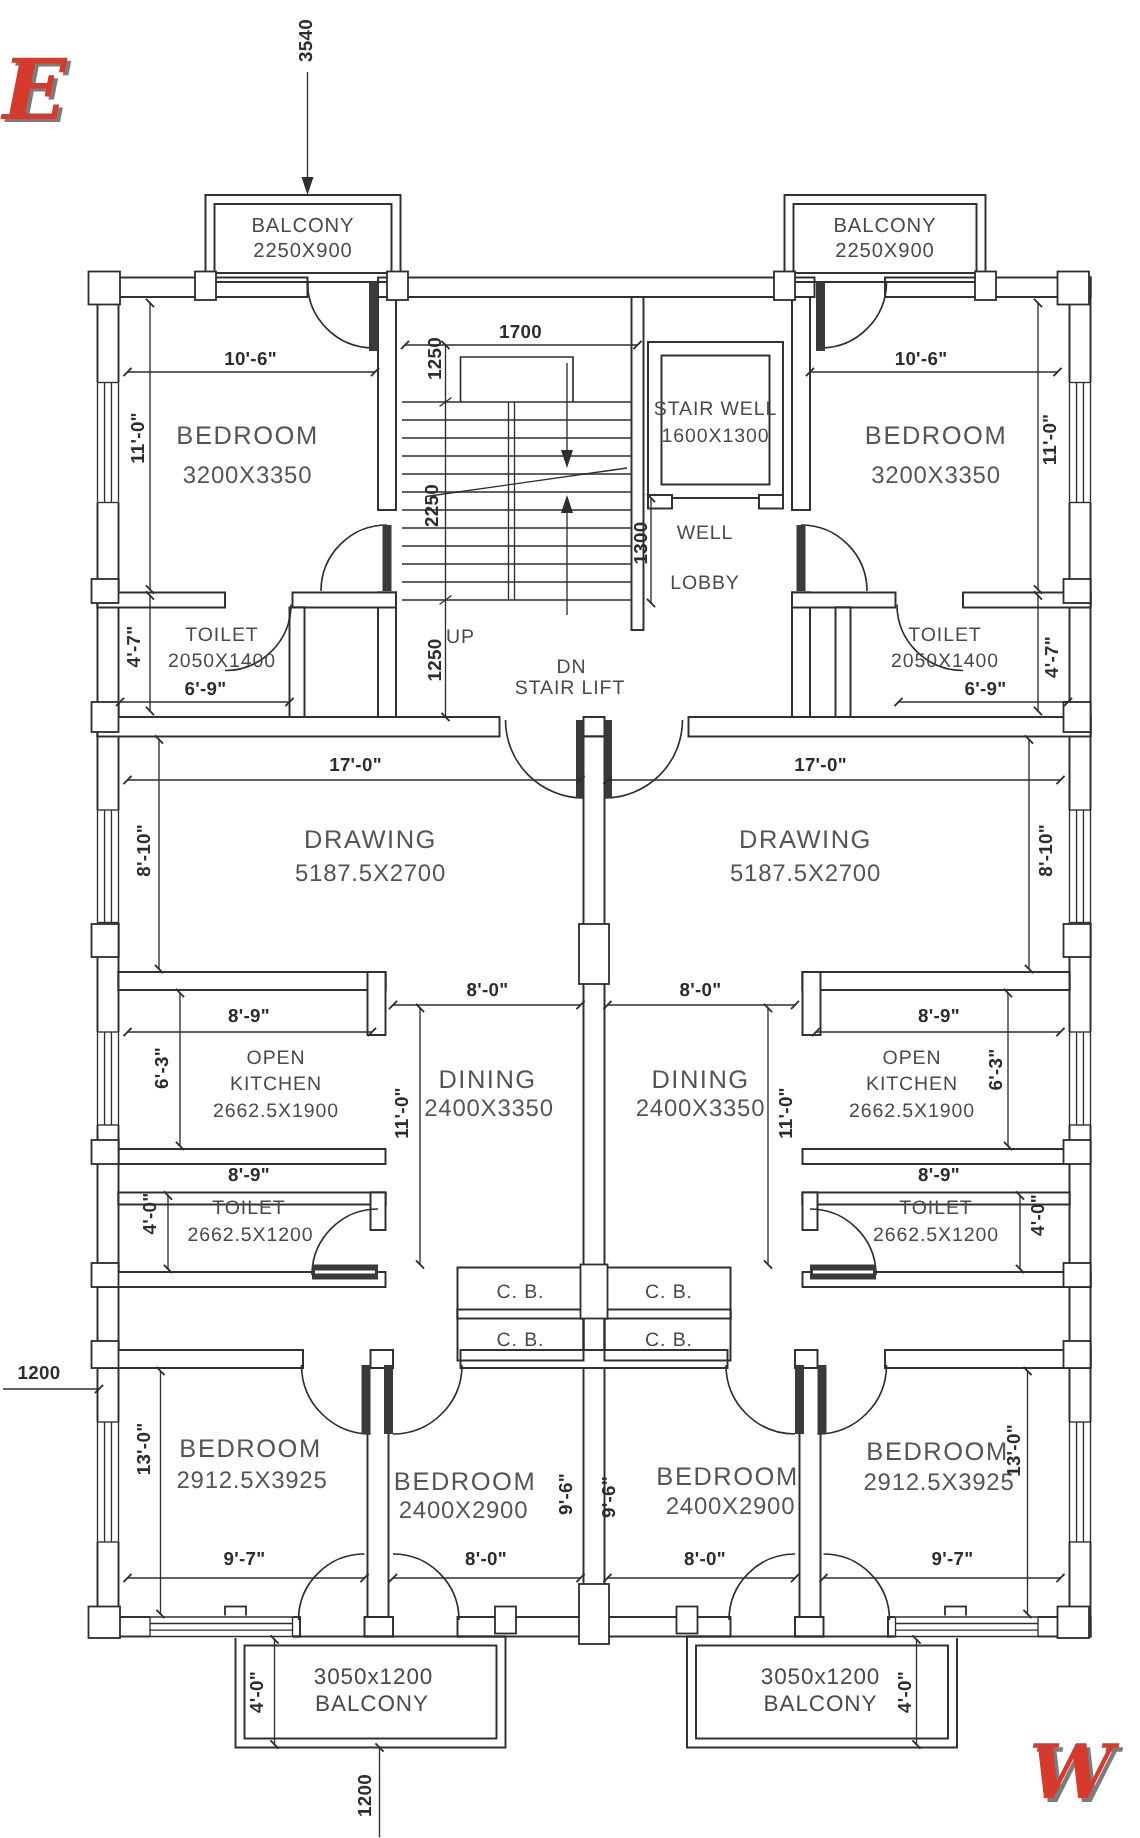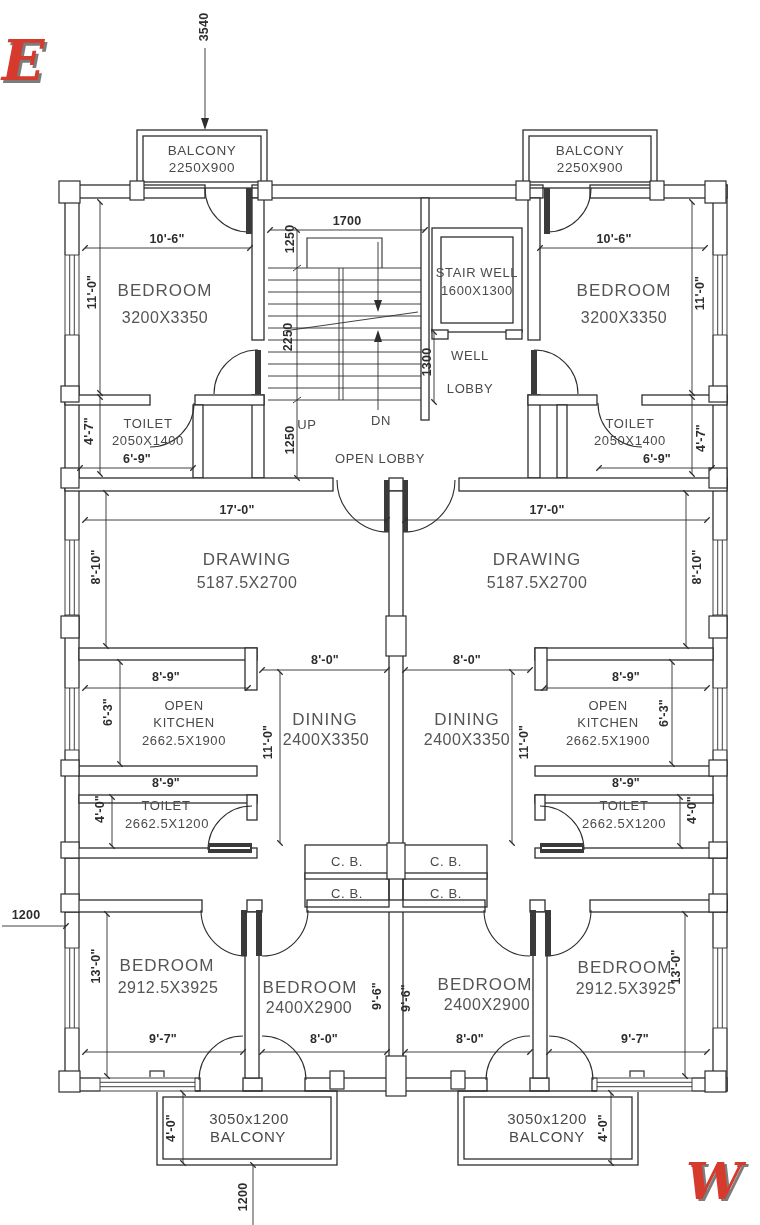--- a/index.html
+++ b/index.html
@@ -324,22 +324,22 @@
 <div class="lb rot t-dim" style="left:204px;top:27px">3540</div>
 <div class="lb t-dim" style="left:26px;top:915px">1200</div>
 <div class="lb rot t-dim" style="left:243px;top:1197px">1200</div>
 
 <div class="lb t-dim" style="left:347px;top:221px">1700</div>
 <div class="lb rot t-dim" style="left:290px;top:239px">1250</div>
 <div class="lb rot t-dim" style="left:288px;top:337px">2250</div>
 <div class="lb rot t-dim" style="left:290px;top:440px">1250</div>
 <div class="lb rot t-dim" style="left:427px;top:362px">1300</div>
 <div class="lb t-sm" style="left:307px;top:424px">UP</div>
-<div class="lb t-sm" style="left:381px;top:420px">DN</div>
-<div class="lb t-sm" style="left:380px;top:458px">OPEN LOBBY</div>
+<div class="lb t-sm" style="left:381px;top:444px">DN</div>
+<div class="lb t-sm" style="left:380px;top:458px">STAIR LIFT</div>
 <div class="lb t-sm" style="left:477px;top:272px">STAIR WELL</div>
 <div class="lb t-sm" style="left:477px;top:290px">1600X1300</div>
 <div class="lb t-sm" style="left:470px;top:355px">WELL</div>
 <div class="lb t-sm" style="left:470px;top:388px">LOBBY</div>
 
 <div class="lb t-sm" style="left:347px;top:861px">C. B.</div>
 <div class="lb t-sm" style="left:446px;top:861px">C. B.</div>
 <div class="lb t-sm" style="left:347px;top:893px">C. B.</div>
 <div class="lb t-sm" style="left:446px;top:893px">C. B.</div>
 

